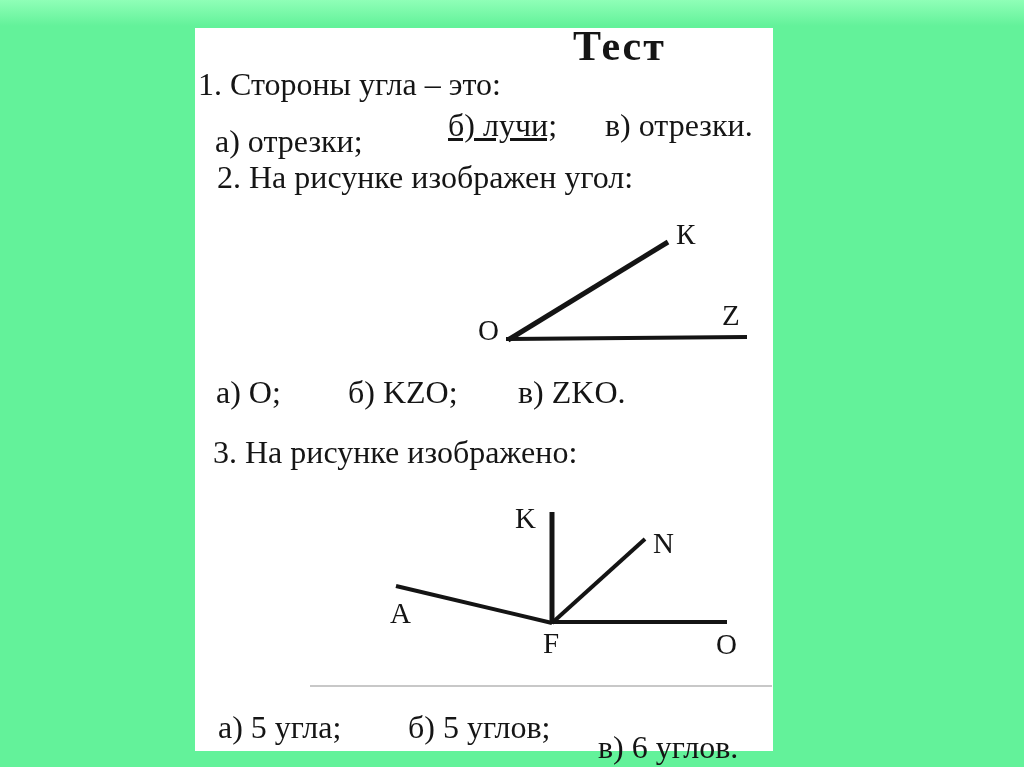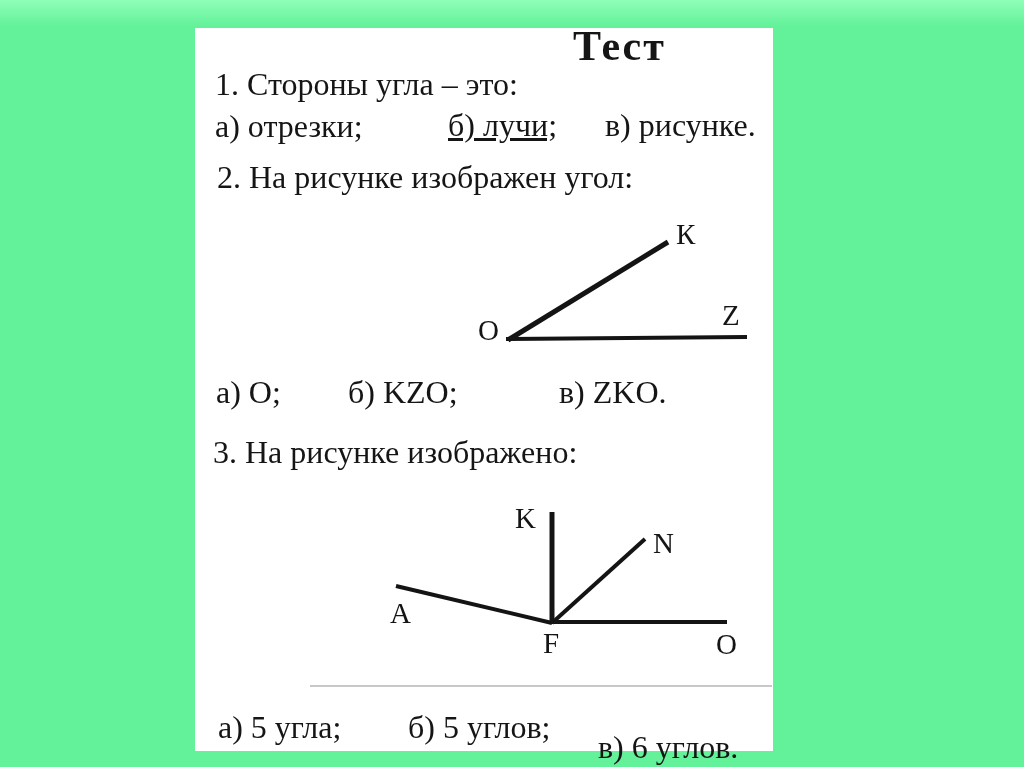--- a/index.html
+++ b/index.html
@@ -22,38 +22,38 @@
   svg text{font-family:"Liberation Serif","DejaVu Serif",serif;font-size:29px;fill:#151515;}
   line{stroke:#141414;}
 </style>
 </head>
 <body>
 
 <div class="panel"></div>
 
 <span class="abs title" style="left:573px;top:25px;">Тест</span>
 
-<span class="abs qtext" style="left:215px;top:68px;">1. Стороны угла – это:</span>
-<span class="abs ans" style="left:215px;top:110px;">а) отрезки;</span>
+<span class="abs qtext" style="left:198px;top:68px;">1. Стороны угла – это:</span>
+<span class="abs ans" style="left:215px;top:125px;">а) отрезки;</span>
 <span class="abs ans" style="left:448px;top:109px;text-decoration:underline;">б) лучи;</span>
-<span class="abs ans" style="left:605px;top:109px;">в) рисунке.</span>
+<span class="abs ans" style="left:605px;top:109px;">в) отрезки.</span>
 
 <span class="abs qtext" style="left:217px;top:161px;">2. На рисунке изображен угол:</span>
 
 <svg style="left:440px;top:205px;" width="335" height="150" viewBox="0 0 335 150">
   <line x1="68" y1="135" x2="228" y2="37" stroke-width="5"></line>
   <line x1="66" y1="134" x2="307" y2="132" stroke-width="4"></line>
   <text x="38" y="135">О</text>
   <text x="236" y="39">К</text>
   <text x="282" y="120">Z</text>
 </svg>
 
 <span class="abs ans" style="left:216px;top:376px;">а) О;</span>
 <span class="abs ans" style="left:348px;top:376px;">б) KZO;</span>
-<span class="abs ans" style="left:518px;top:376px;margin-left:41px;">в) ZKO.</span>
+<span class="abs ans" style="left:518px;top:376px;">в) ZKO.</span>
 
 <span class="abs qtext" style="left:213px;top:436px;">3. На рисунке изображено:</span>
 
 <svg style="left:380px;top:490px;" width="365" height="175" viewBox="0 0 365 175">
   <line x1="172" y1="22" x2="172" y2="134" stroke-width="5"></line>
   <line x1="172" y1="133" x2="265" y2="49" stroke-width="4"></line>
   <line x1="16" y1="96" x2="172" y2="133" stroke-width="4"></line>
   <line x1="170" y1="132" x2="347" y2="132" stroke-width="4"></line>
   <text x="135" y="38">K</text>
   <text x="273" y="63">N</text>

